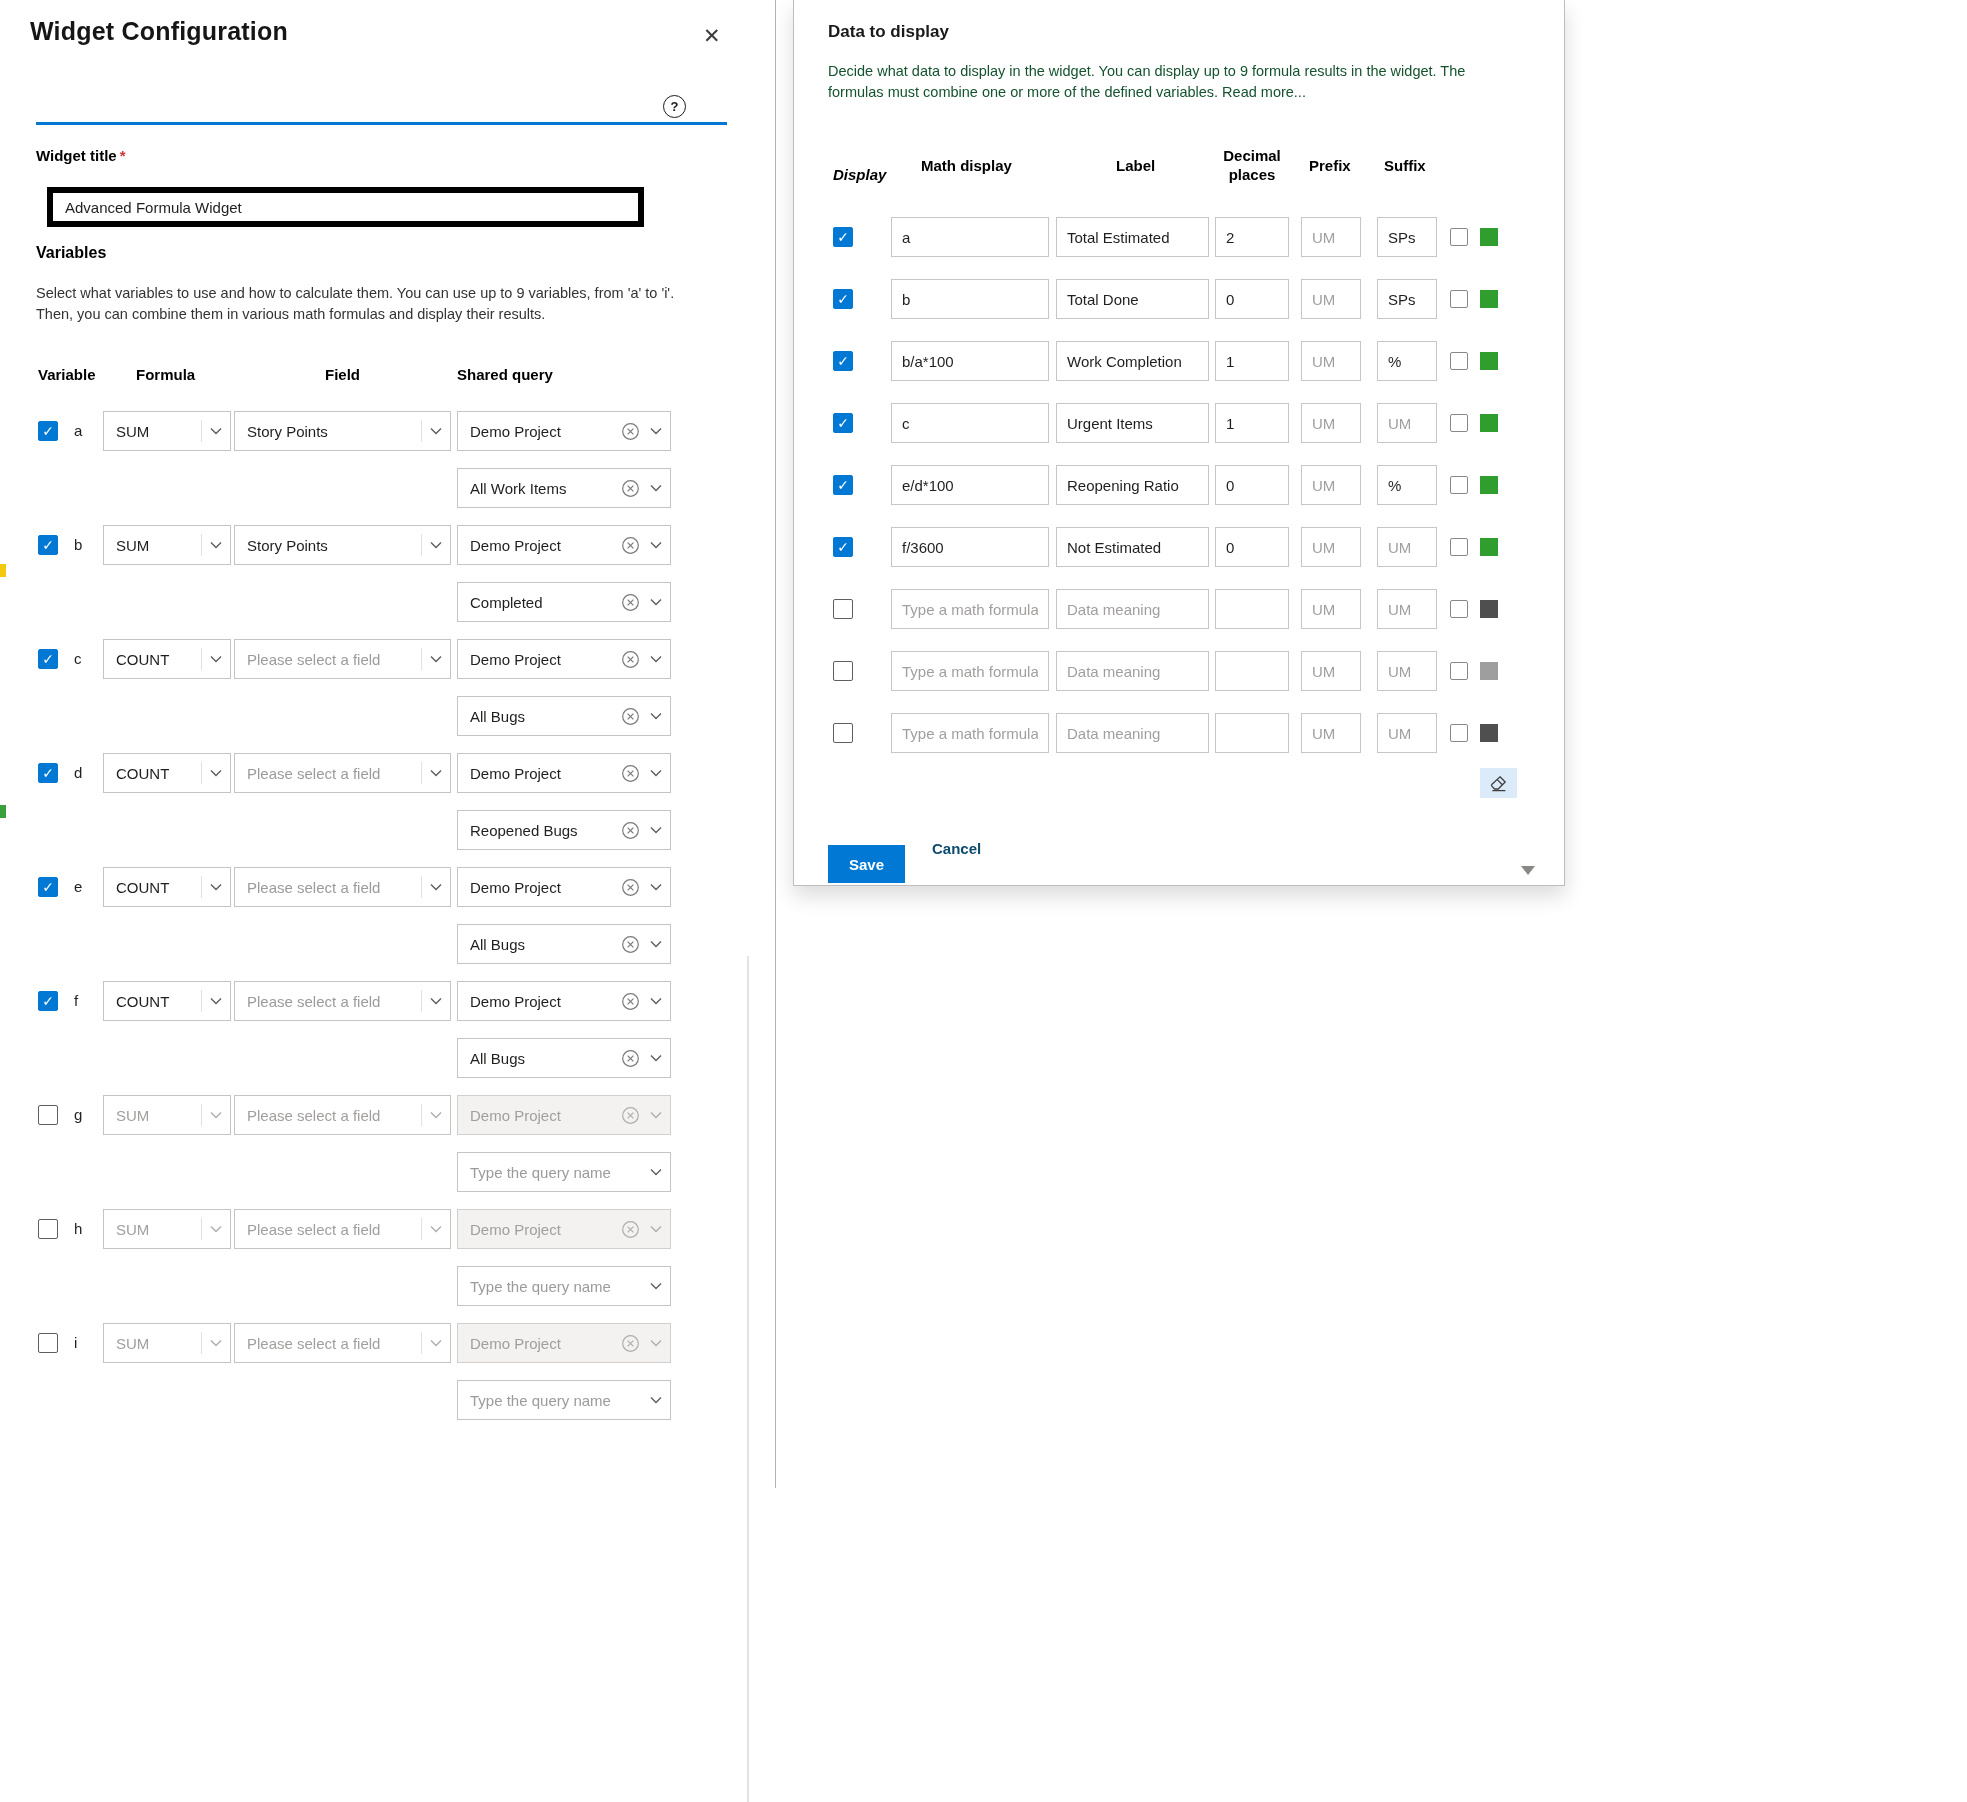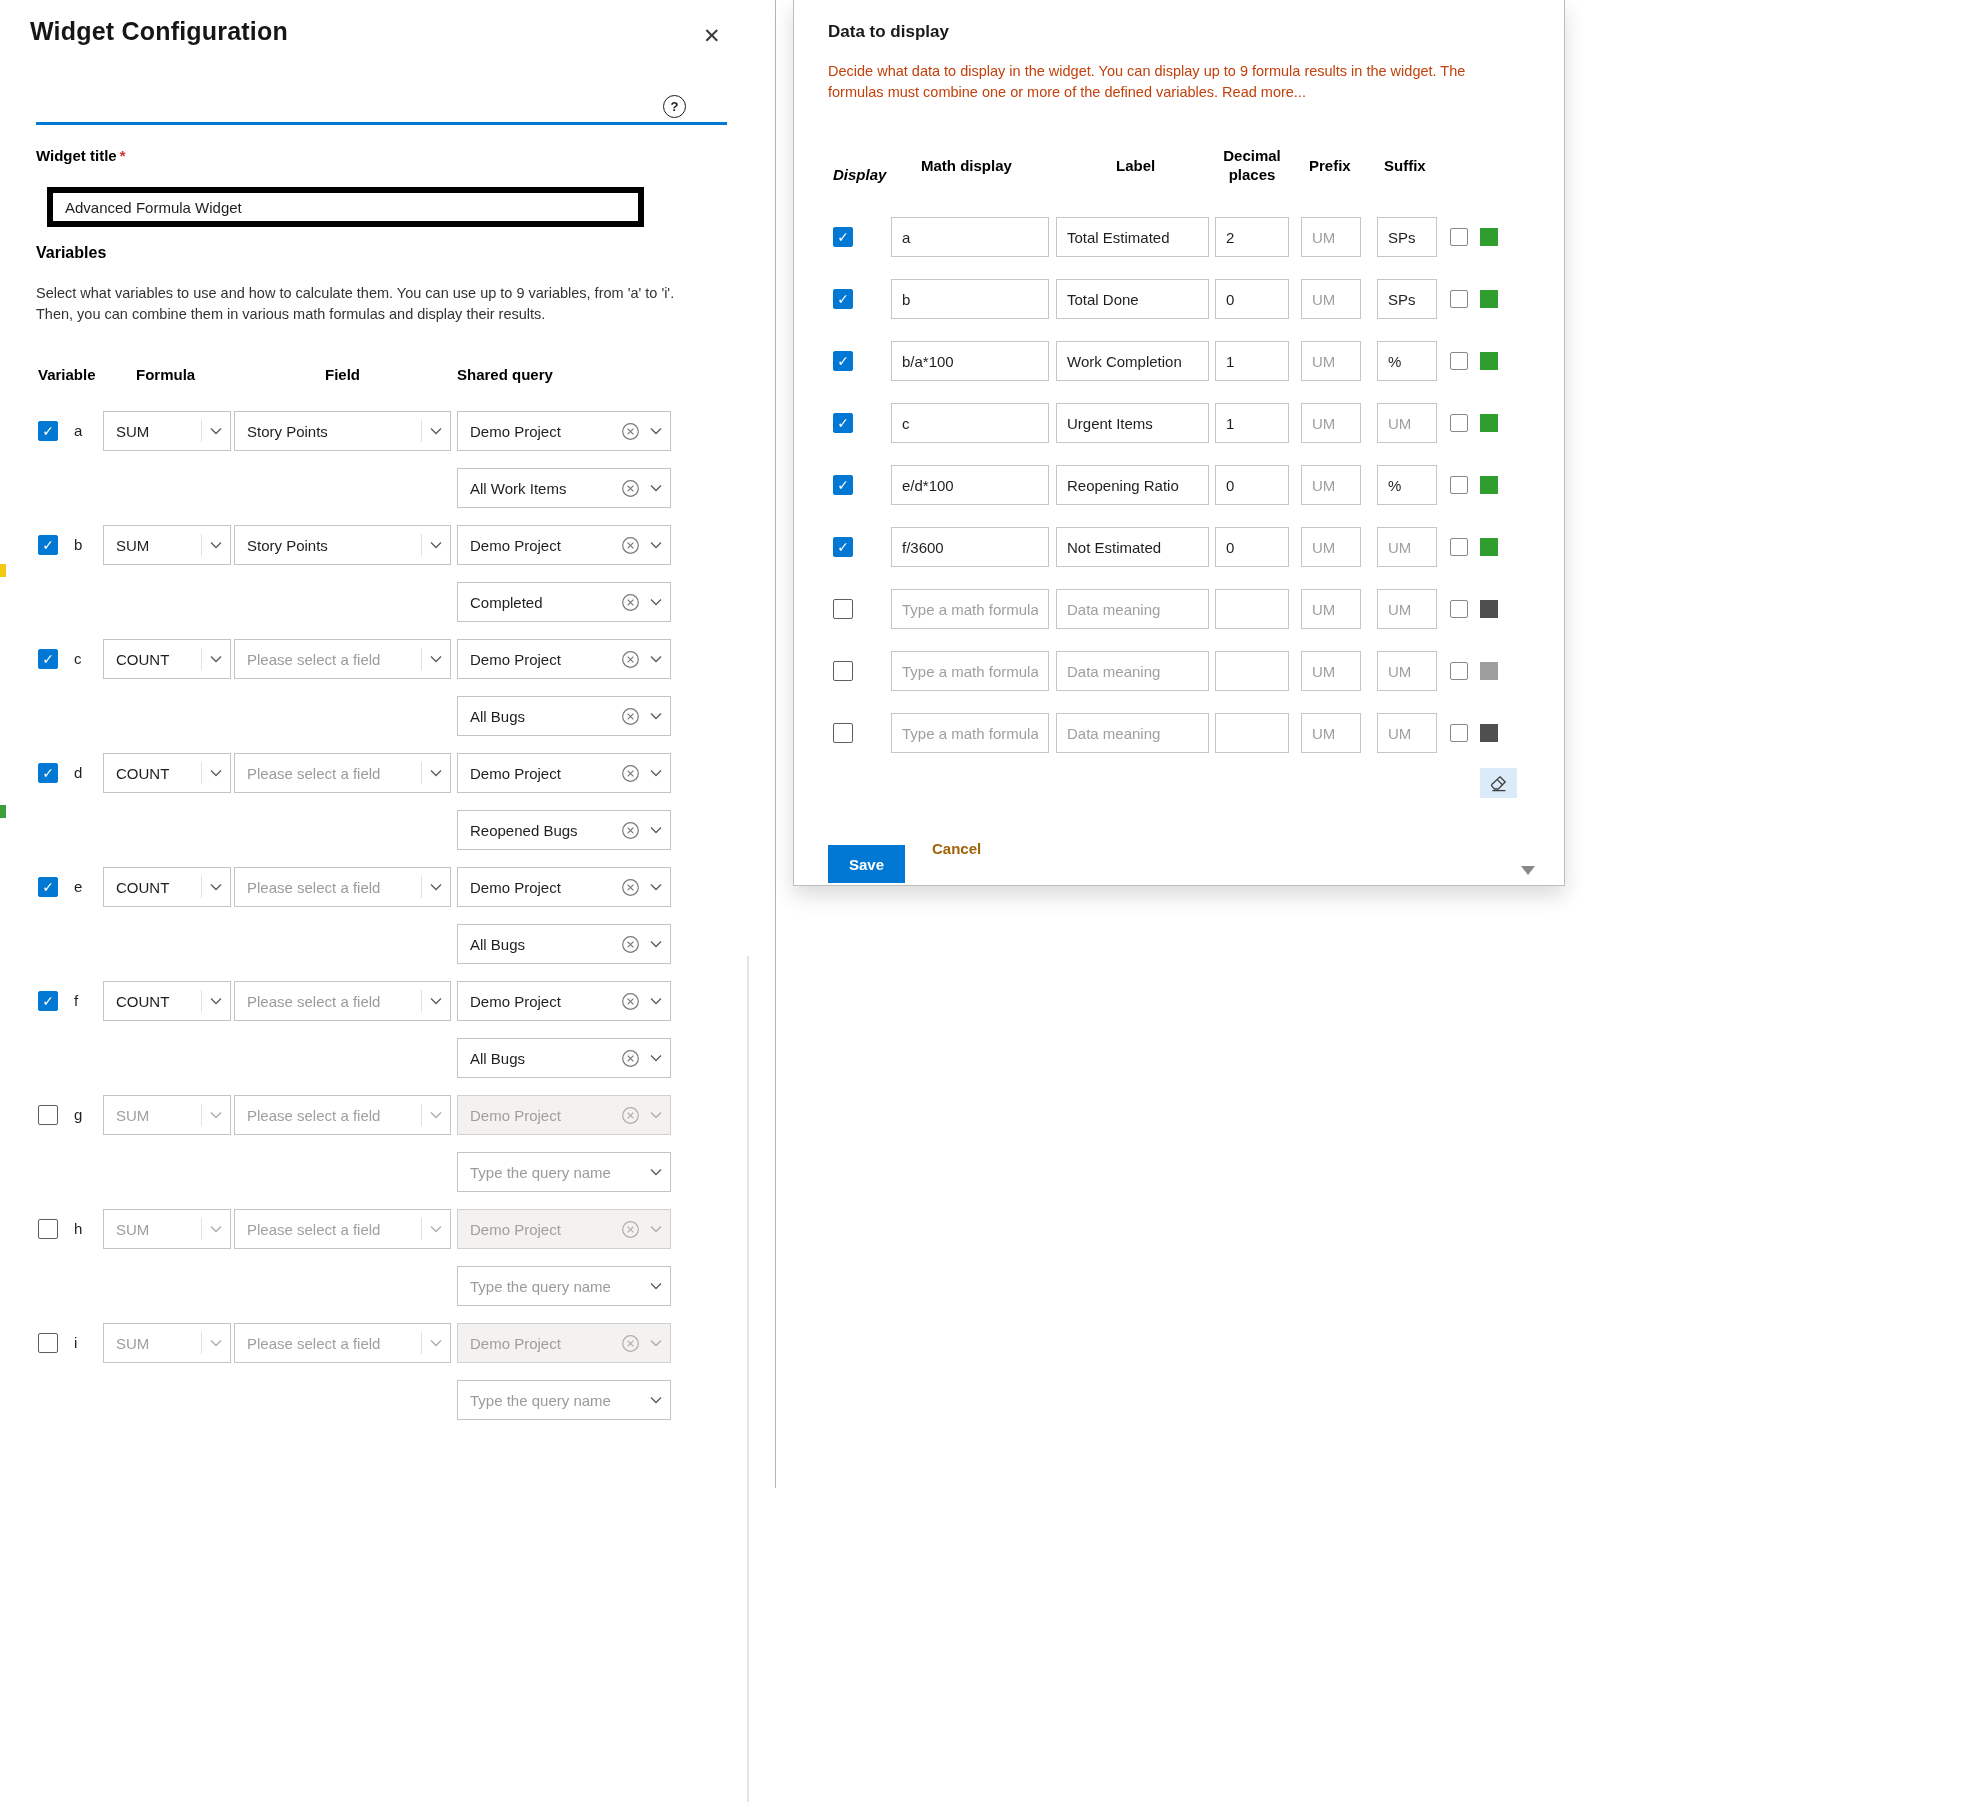--- a/index.html
+++ b/index.html
@@ -48,21 +48,21 @@
   .left-scroll-line { position:absolute; left:747px; top:956px; width:2px; height:846px; background:#e3e3e3; }
 
   
   .sliver { position:absolute; width:6px; height:13px; }
   .sliver-yellow { left:0; top:564px; background:#f2c811; }
   .sliver-green { left:0; top:805px; background:#3a9e3a; }
 
   
   .right-dialog { position:absolute; left:793px; top:0; width:772px; height:886px; background:#fff; border:1px solid #bdbdbd; border-top:none; box-shadow:0 10px 20px rgba(0,0,0,.14); }
   .rd-title { position:absolute; left:34px; top:22px; font-size:17px; font-weight:700; color:#1a1a1a; }
-  .rd-desc { position:absolute; left:34px; top:61px; width:692px; font-size:14.5px; line-height:21px; color:#c2410c; }
+  .rd-desc { position:absolute; left:34px; top:61px; width:692px; font-size:14.5px; line-height:21px; color:#14532d; }
   .dr-headers { position:absolute; left:0; top:0; width:772px; font-size:15px; font-weight:600; color:#000; }
   .dr-headers span { position:absolute; white-space:nowrap; }
   .h-display { left:39px; top:166px;font-style:italic; }
   .h-math { left:127px; top:157px; }
   .h-label { left:322px; top:157px; }
   .h-dec { left:415px; top:146px; width:86px; text-align:center; white-space:normal !important; line-height:19px; }
   .h-prefix { left:515px; top:157px; }
   .h-suffix { left:590px; top:157px; }
 
   .data-rows { position:absolute; left:0; top:217px; width:772px; }
@@ -73,21 +73,21 @@
   .dr-formula { left:97px; width:158px; }
   .dr-label { left:262px; width:153px; }
   .dr-dec { left:421px; width:74px; }
   .dr-prefix { left:507px; width:60px; }
   .dr-suffix { left:583px; width:60px; }
   .mini-check { position:absolute; left:656px; top:11px; width:18px; height:18px; border:1px solid #8a8886; border-radius:2px; background:#fff; cursor:pointer; }
   .swatch { position:absolute; left:686px; top:11px; width:18px; height:18px; cursor:pointer; }
 
   .eraser-btn { position:absolute; left:686px; top:768px; width:37px; height:30px; background:#dcebf9; border:none; display:flex; align-items:center; justify-content:center; cursor:pointer; }
   .save-btn { position:absolute; left:34px; top:829px; height:38px; padding:0 21px; background:#0078d4; color:#fff; font-size:15px; font-weight:600; border:none; font-family:inherit; cursor:pointer;margin-top:16px; }
-  .cancel-btn { position:absolute; left:138px; top:829px; height:38px; display:flex; align-items:center; font-size:15px; font-weight:600; color:#a16207; background:none; border:none; font-family:inherit; cursor:pointer; }
+  .cancel-btn { position:absolute; left:138px; top:829px; height:38px; display:flex; align-items:center; font-size:15px; font-weight:600; color:#0c4a6e; background:none; border:none; font-family:inherit; cursor:pointer; }
   .scroll-arrow { position:absolute; left:727px; top:866px; width:0; height:0; border-left:7px solid transparent; border-right:7px solid transparent; border-top:9px solid #8a8886; }
 </style>
 </head>
 <body>
 
 <div class="screen">
 
   <div class="left-dialog">
     <div class="wc-title">Widget Configuration</div>
     <div class="close-icon">✕</div>

